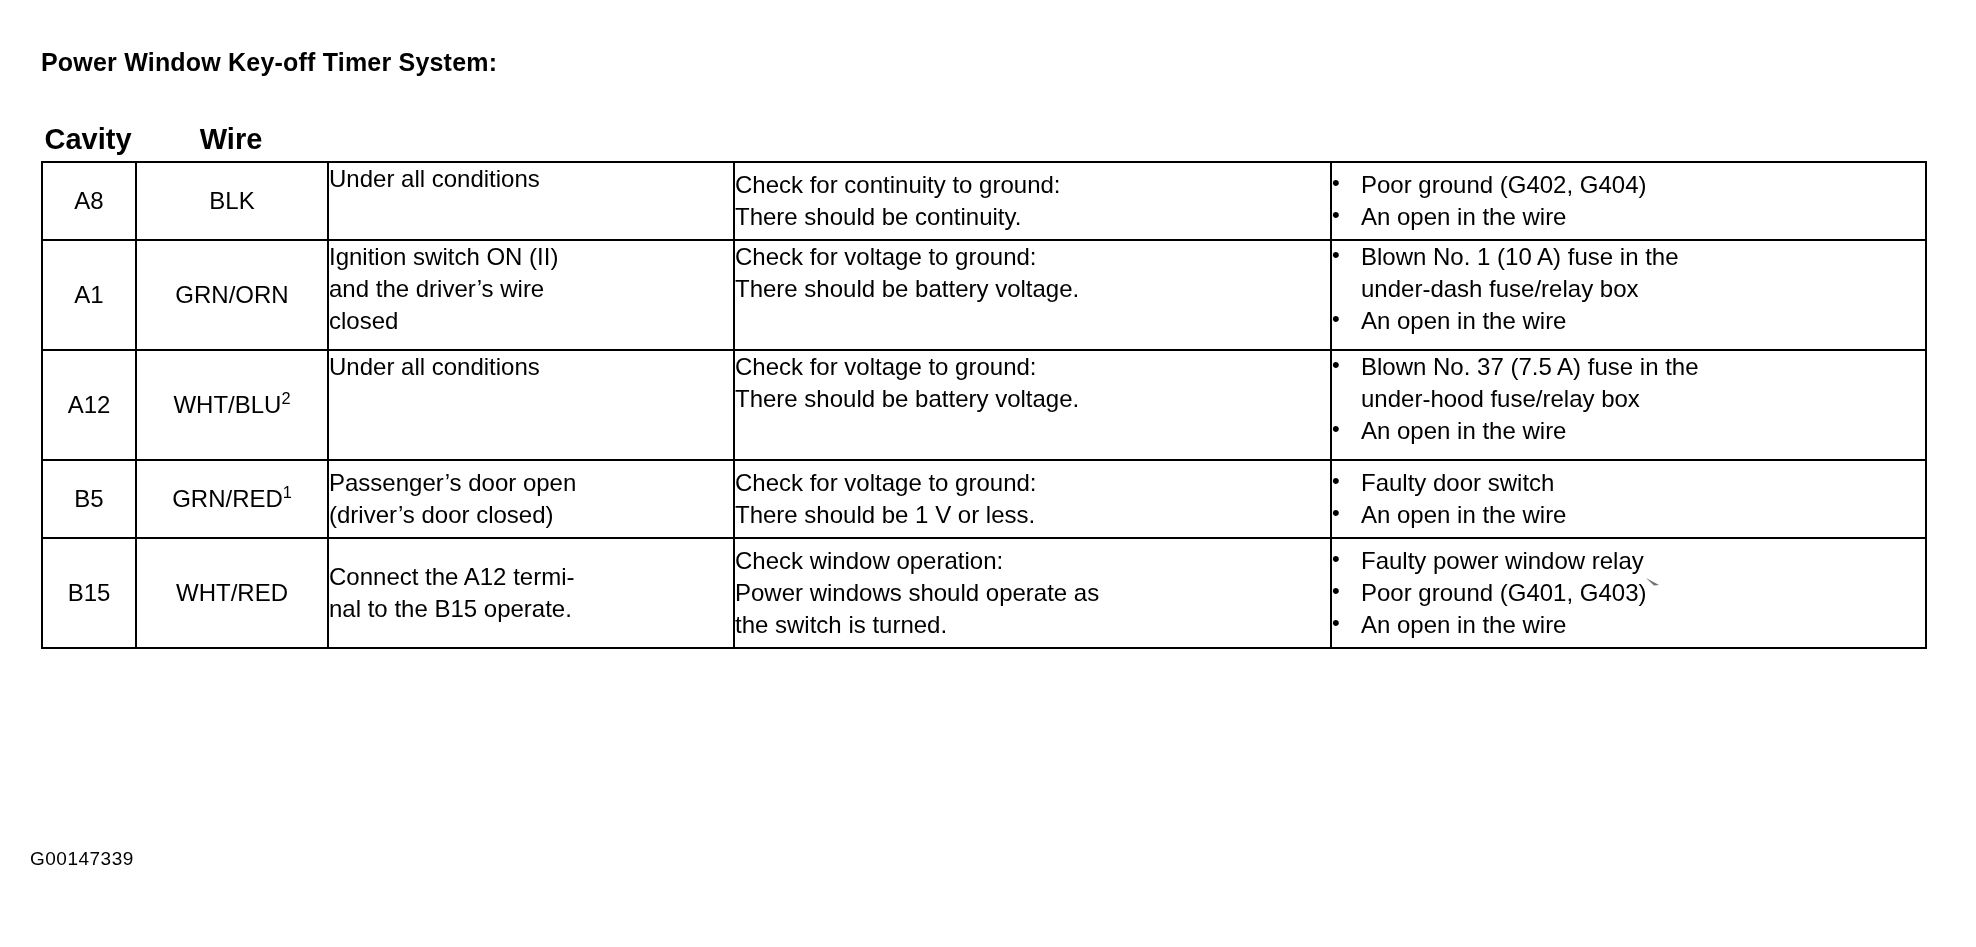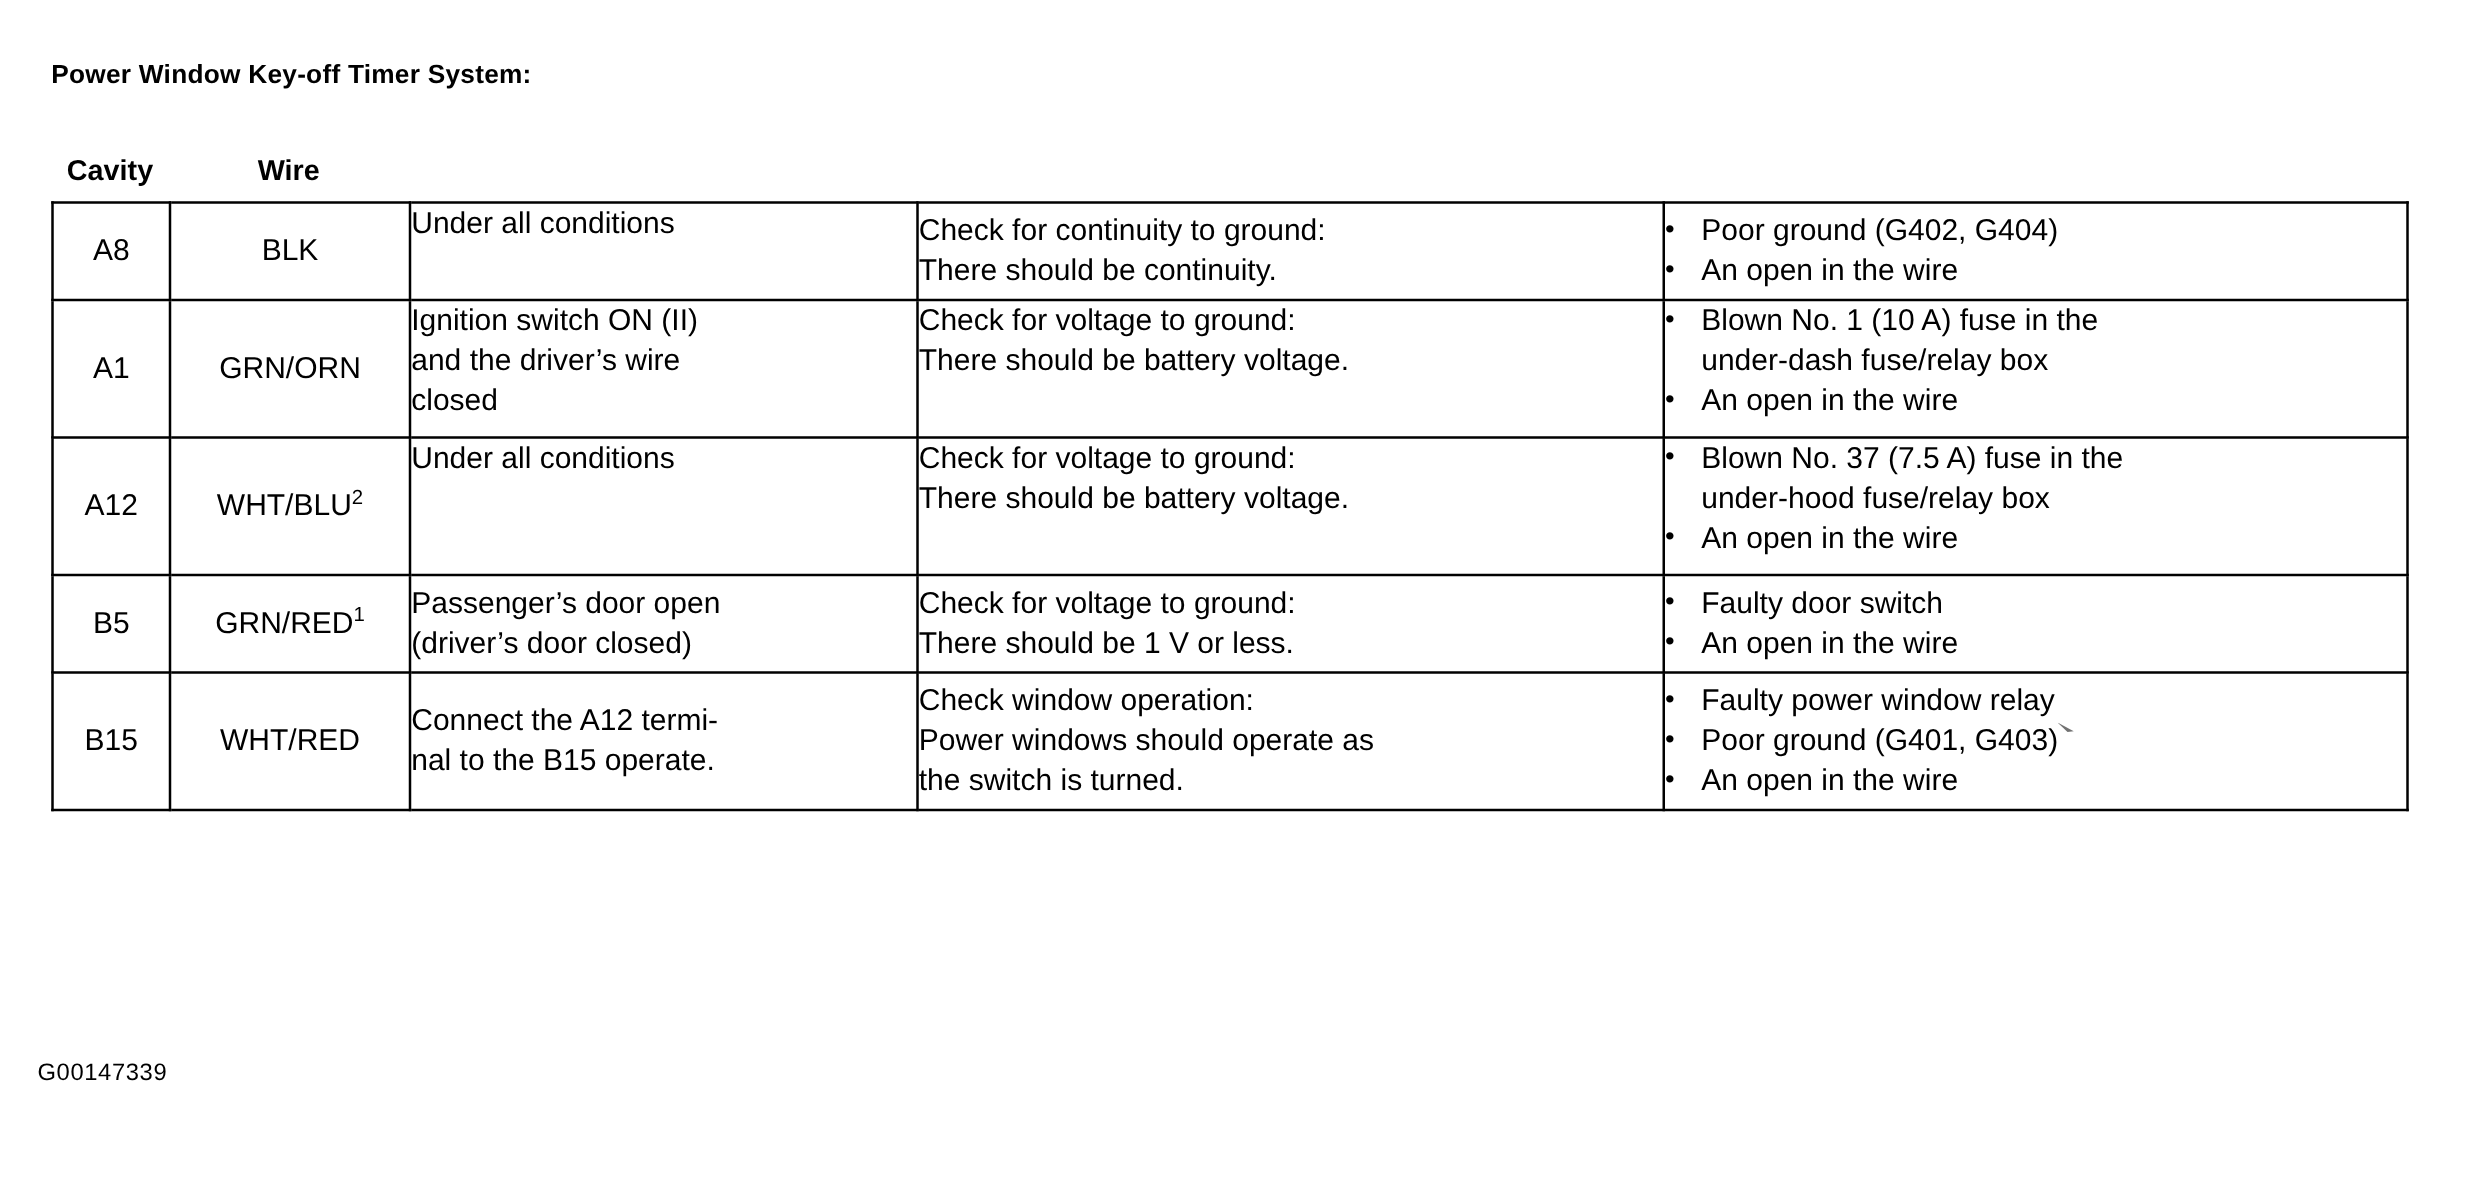--- a/index.html
+++ b/index.html
@@ -21,38 +21,38 @@
     left: 0; top: 0;
     width: 1976px;
     height: 947px;
   }
 
   
   .doc-title {
     position: absolute;
     left: 41px;
     top: 48px;
-    font-size: 21px;
+    font-size: 25px;
     font-weight: bold;
     letter-spacing: 0.2px;
     white-space: nowrap;
   }
 
   
   .col-headers {
     position: absolute;
     left: 41px;
     top: 123px;
     width: 1884px;
     height: 36px;
   }
   .col-headers .ch {
     position: absolute;
     top: 0;
-    font-size: 23px;
+    font-size: 29px;
     font-weight: bold;
     white-space: nowrap;
     text-align: center;
   }
   .ch-cavity     { left: 0px;    width: 94px; }
   .ch-wire       { left: 94px;   width: 192px; }
   .ch-testcond   { left: 286px;  width: 406px; }
   .ch-desired    { left: 692px;  width: 597px; }
   .ch-cause      { left: 1289px; width: 595px; }
 

